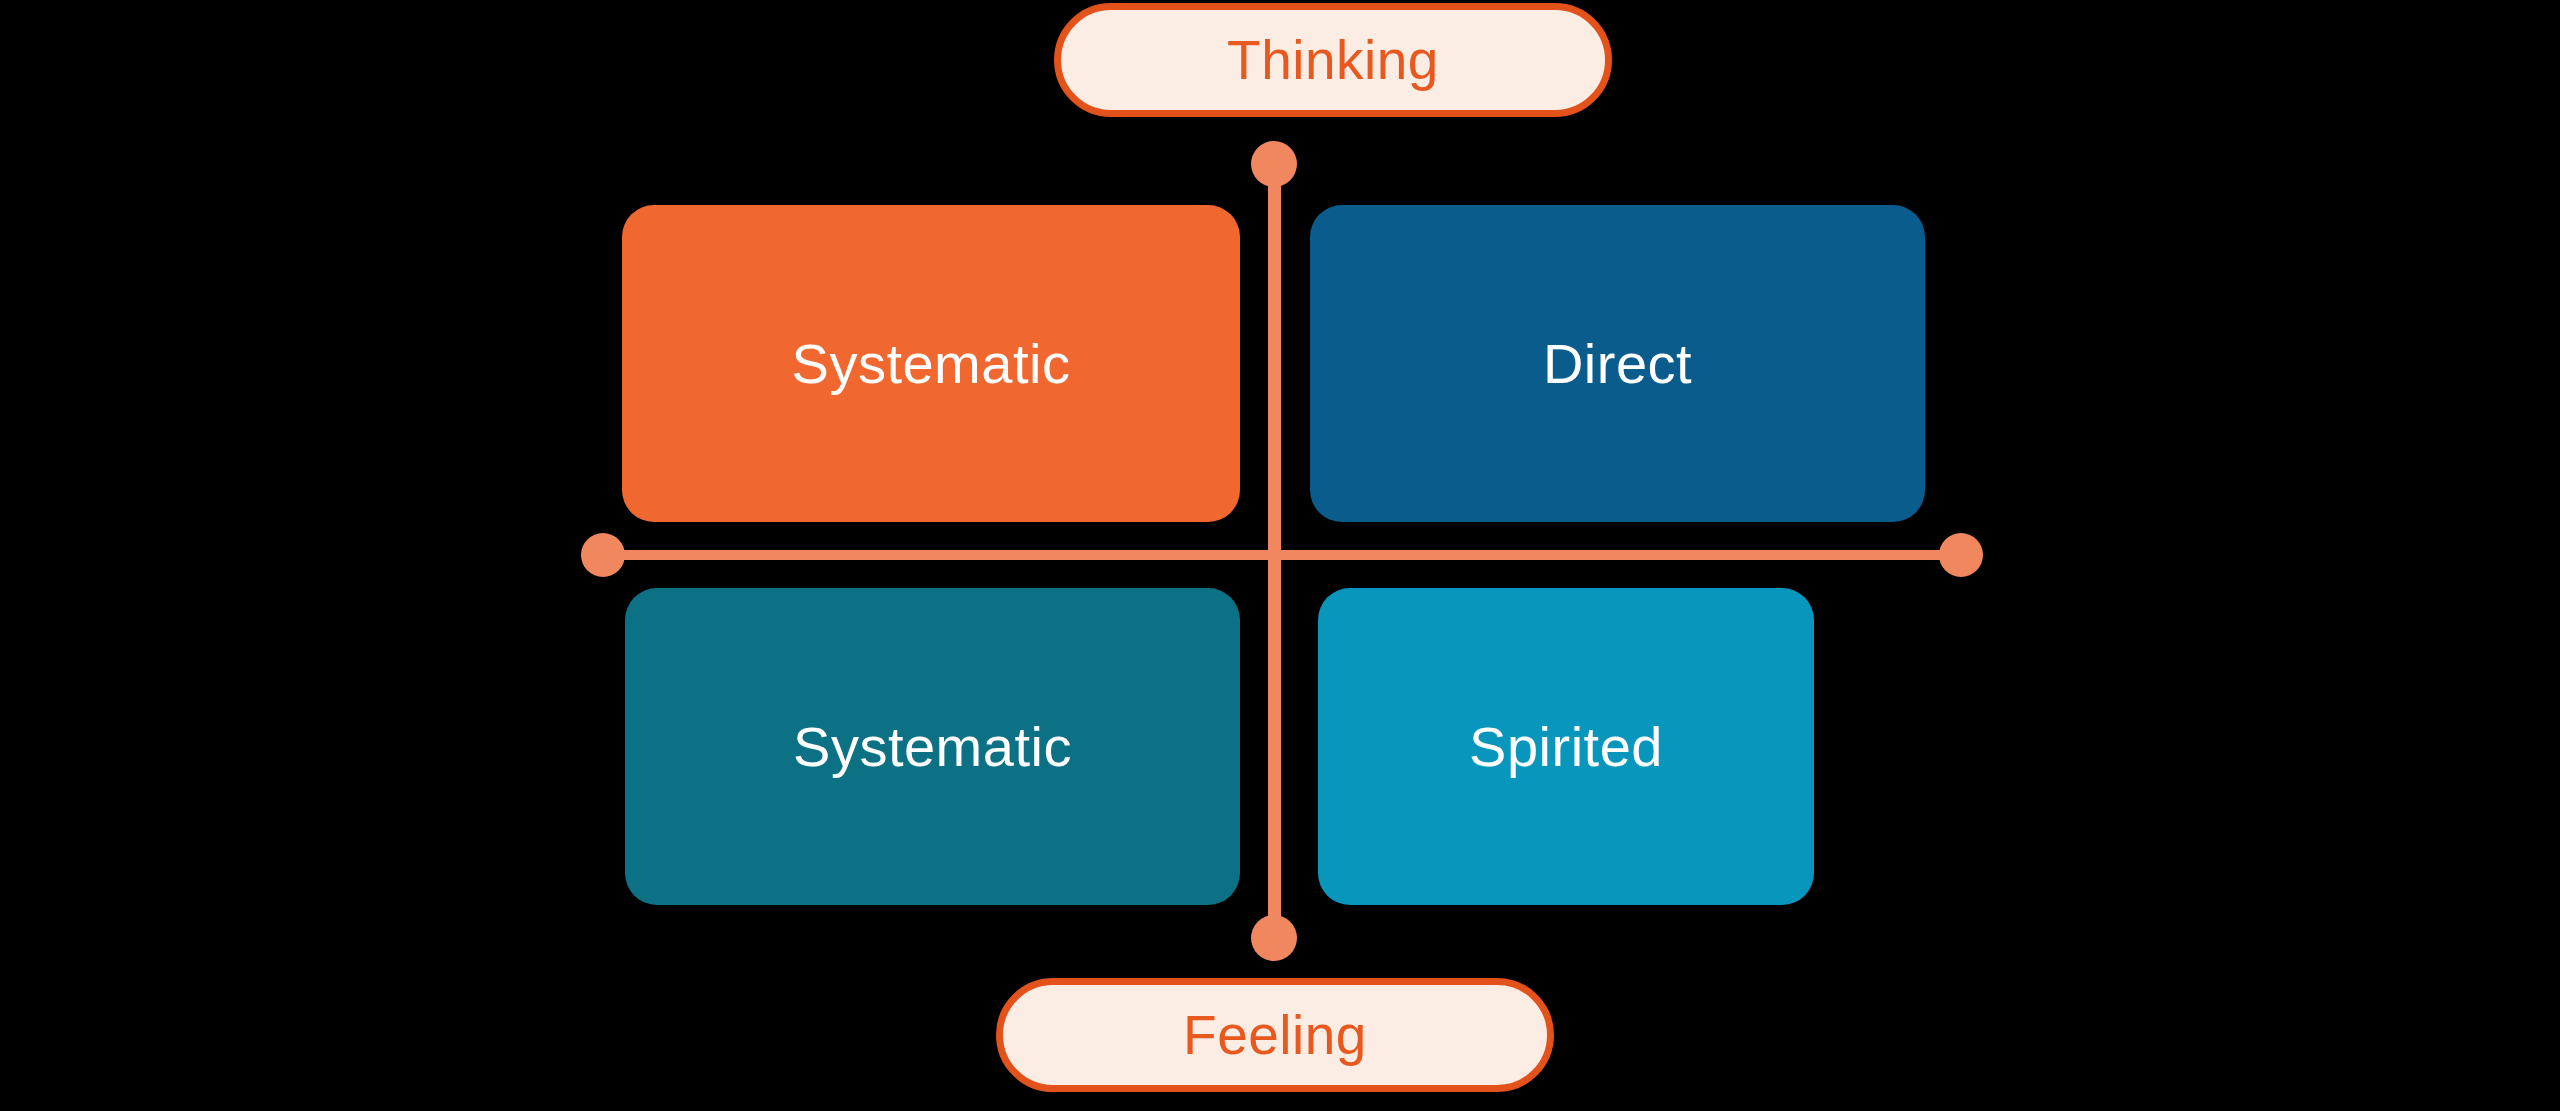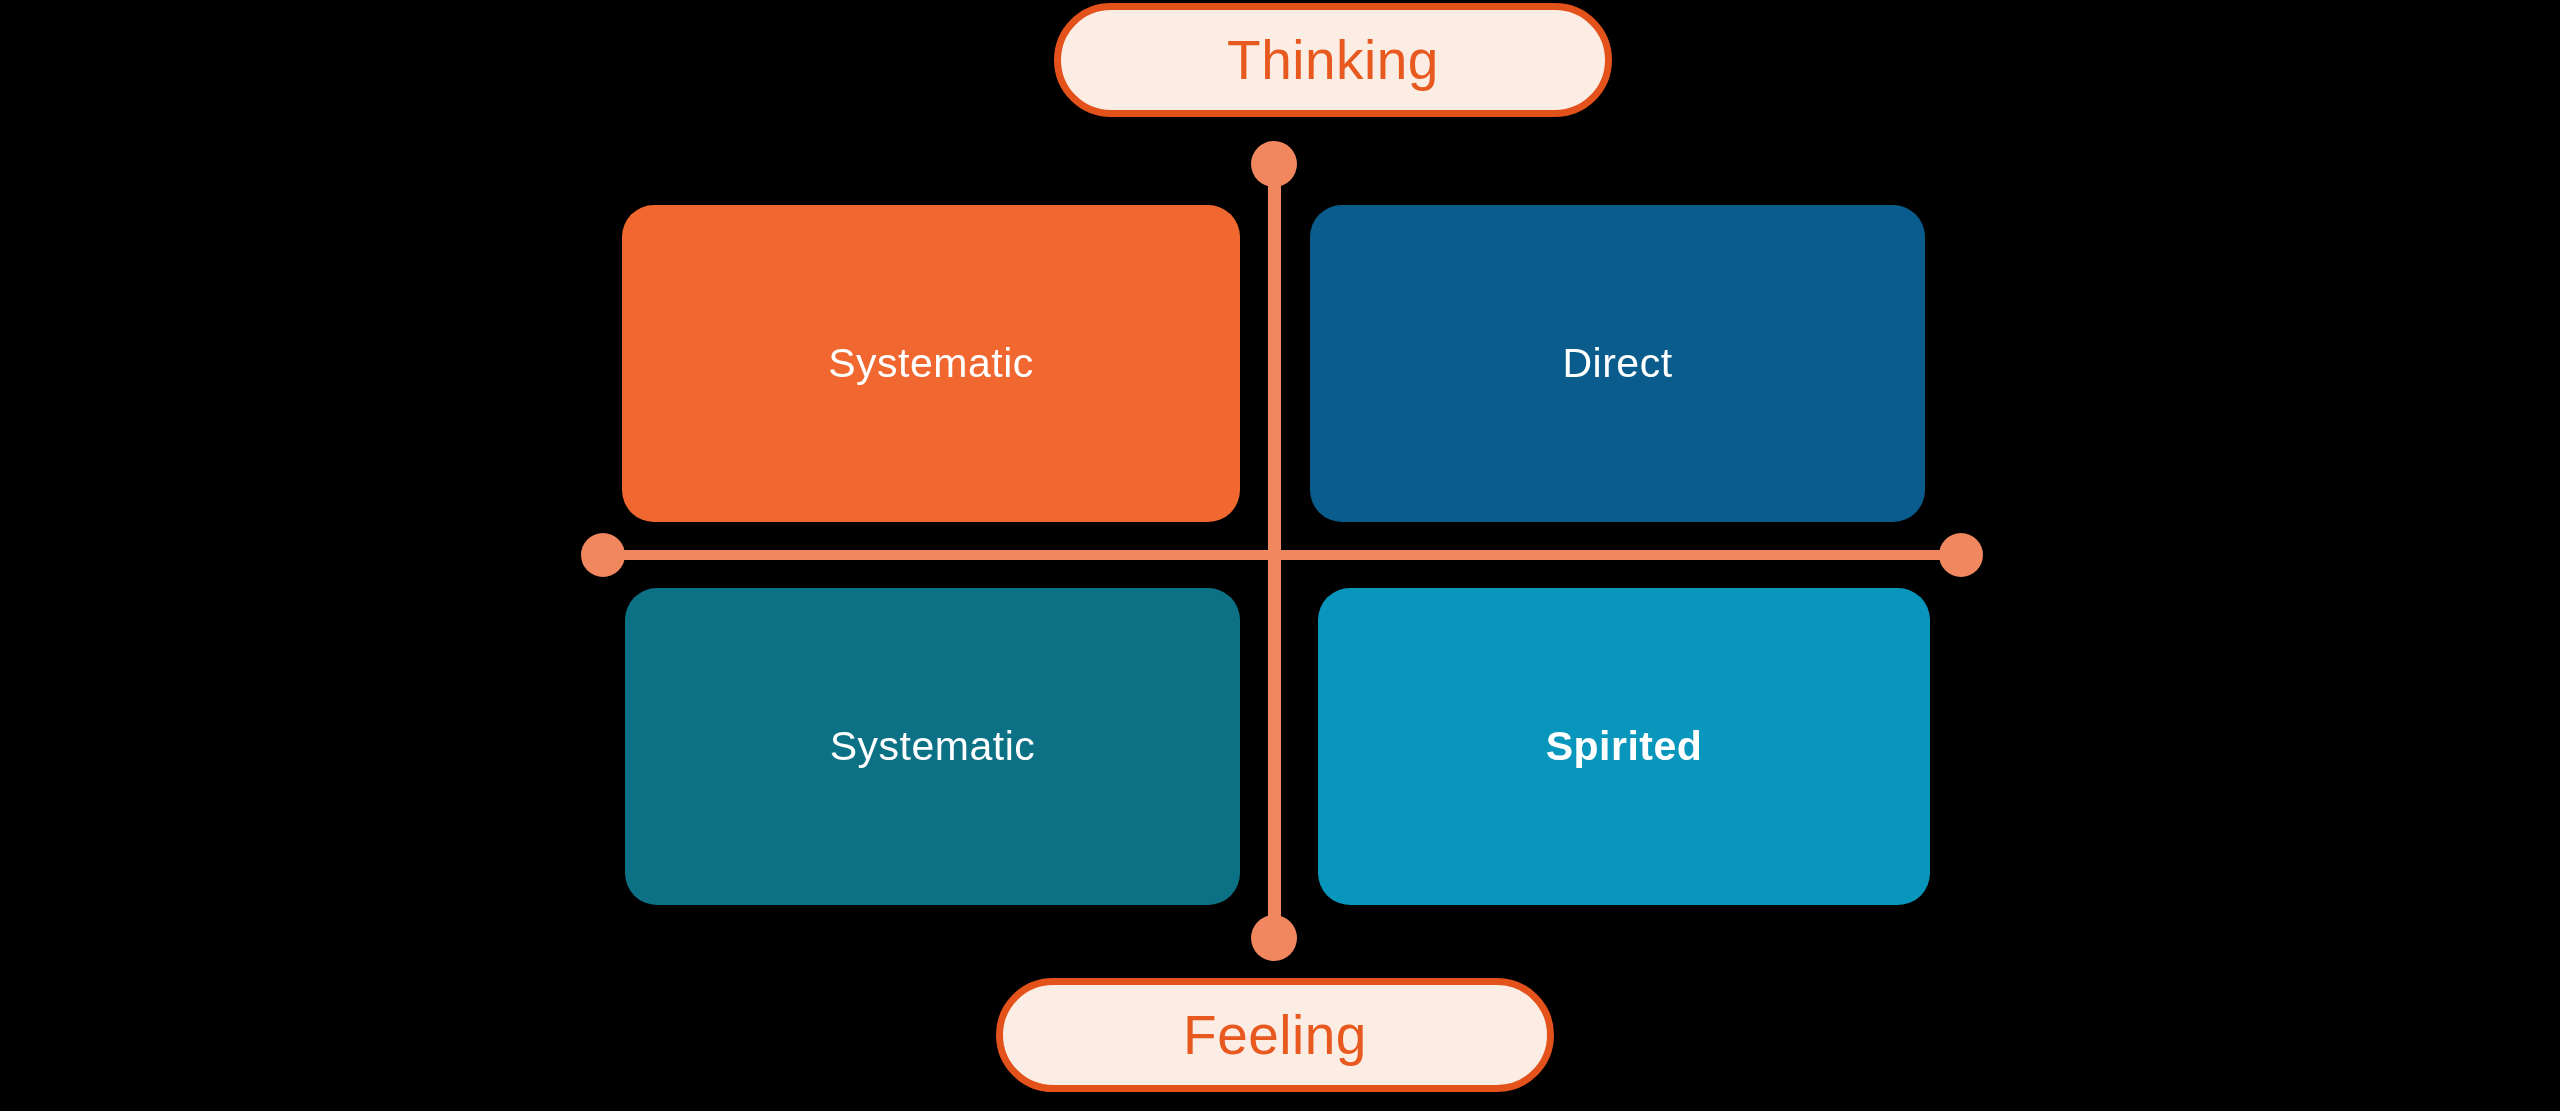--- a/index.html
+++ b/index.html
@@ -41,27 +41,27 @@
   
   .quadrant {
     position: absolute;
     border-radius: 32px;
     display: flex;
     align-items: center;
     justify-content: center;
   }
   .q-label {
     color: var(--box-text);
-    font-size: 41px;
+    font-size: 56px;
     letter-spacing: 0.5px;
   }
   .q-tl { left: 622px;  top: 205px; width: 618px; height: 317px; }
   .q-tr { left: 1310px; top: 205px; width: 615px; height: 317px; }
   .q-bl { left: 625px;  top: 588px; width: 615px; height: 317px; }
-  .q-br { left: 1318px; top: 588px; width: 612px; height: 317px; font-weight: bold; }
+  .q-br { left: 1318px; top: 588px; width: 496px; height: 317px; }
 
   
   .pill {
     position: absolute;
     width: 558px;
     height: 114px;
     background: var(--pill-bg);
     border: 7px solid var(--pill-border);
     border-radius: 57px;
     display: flex;

